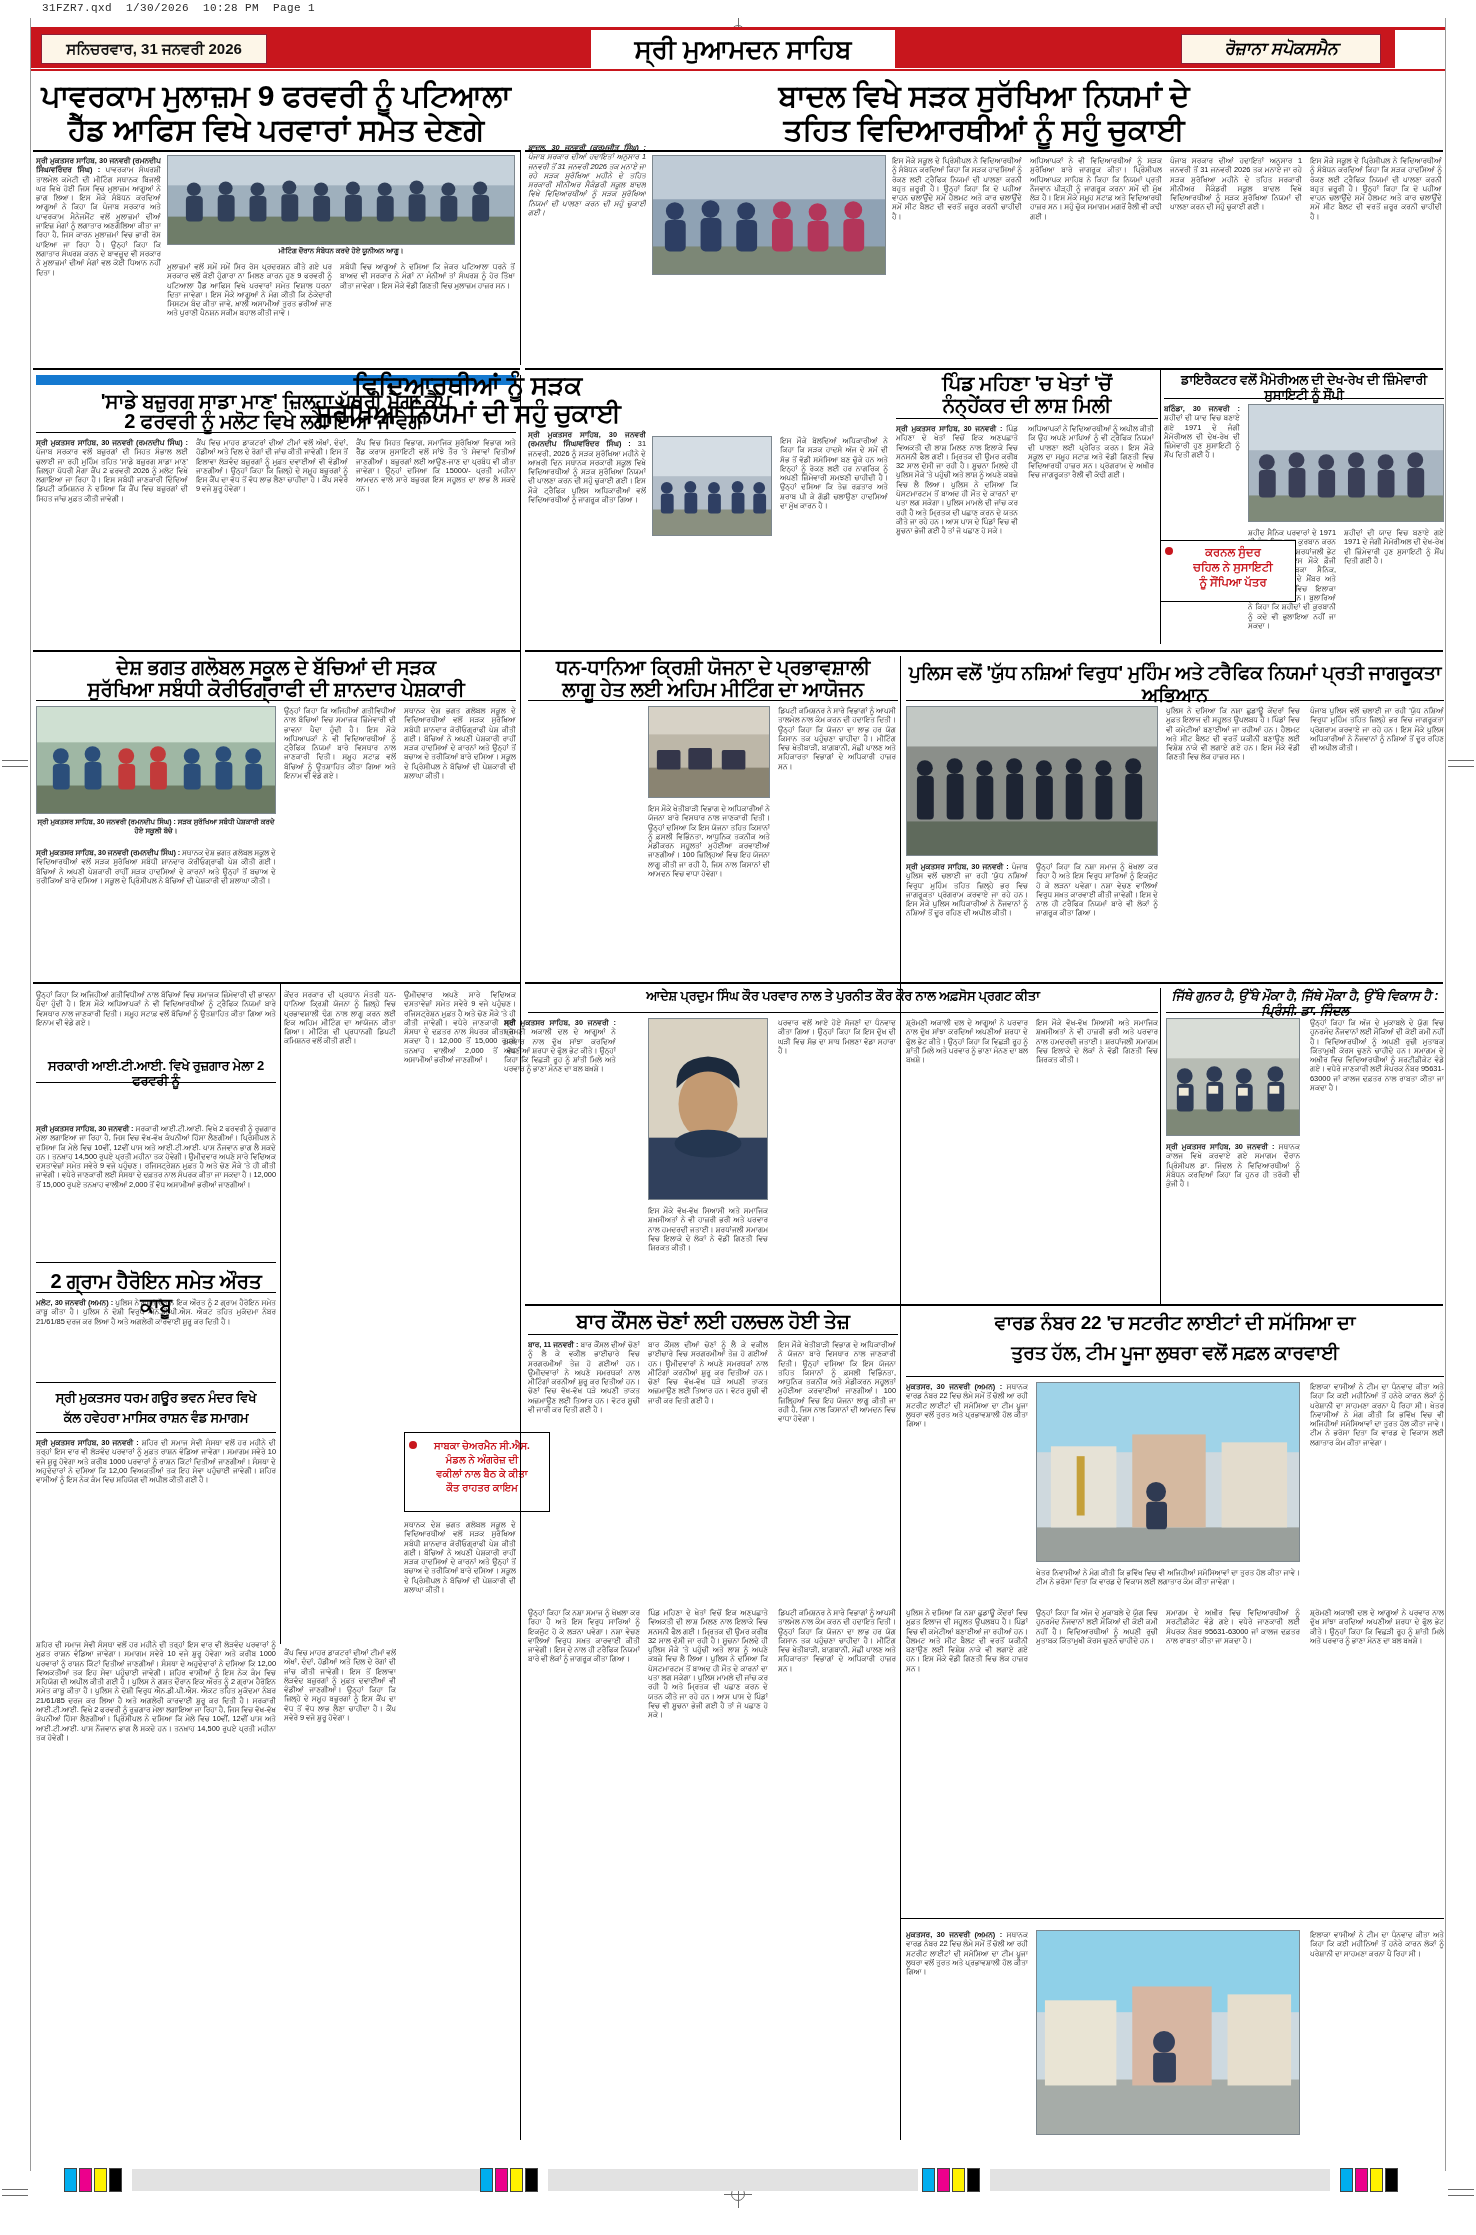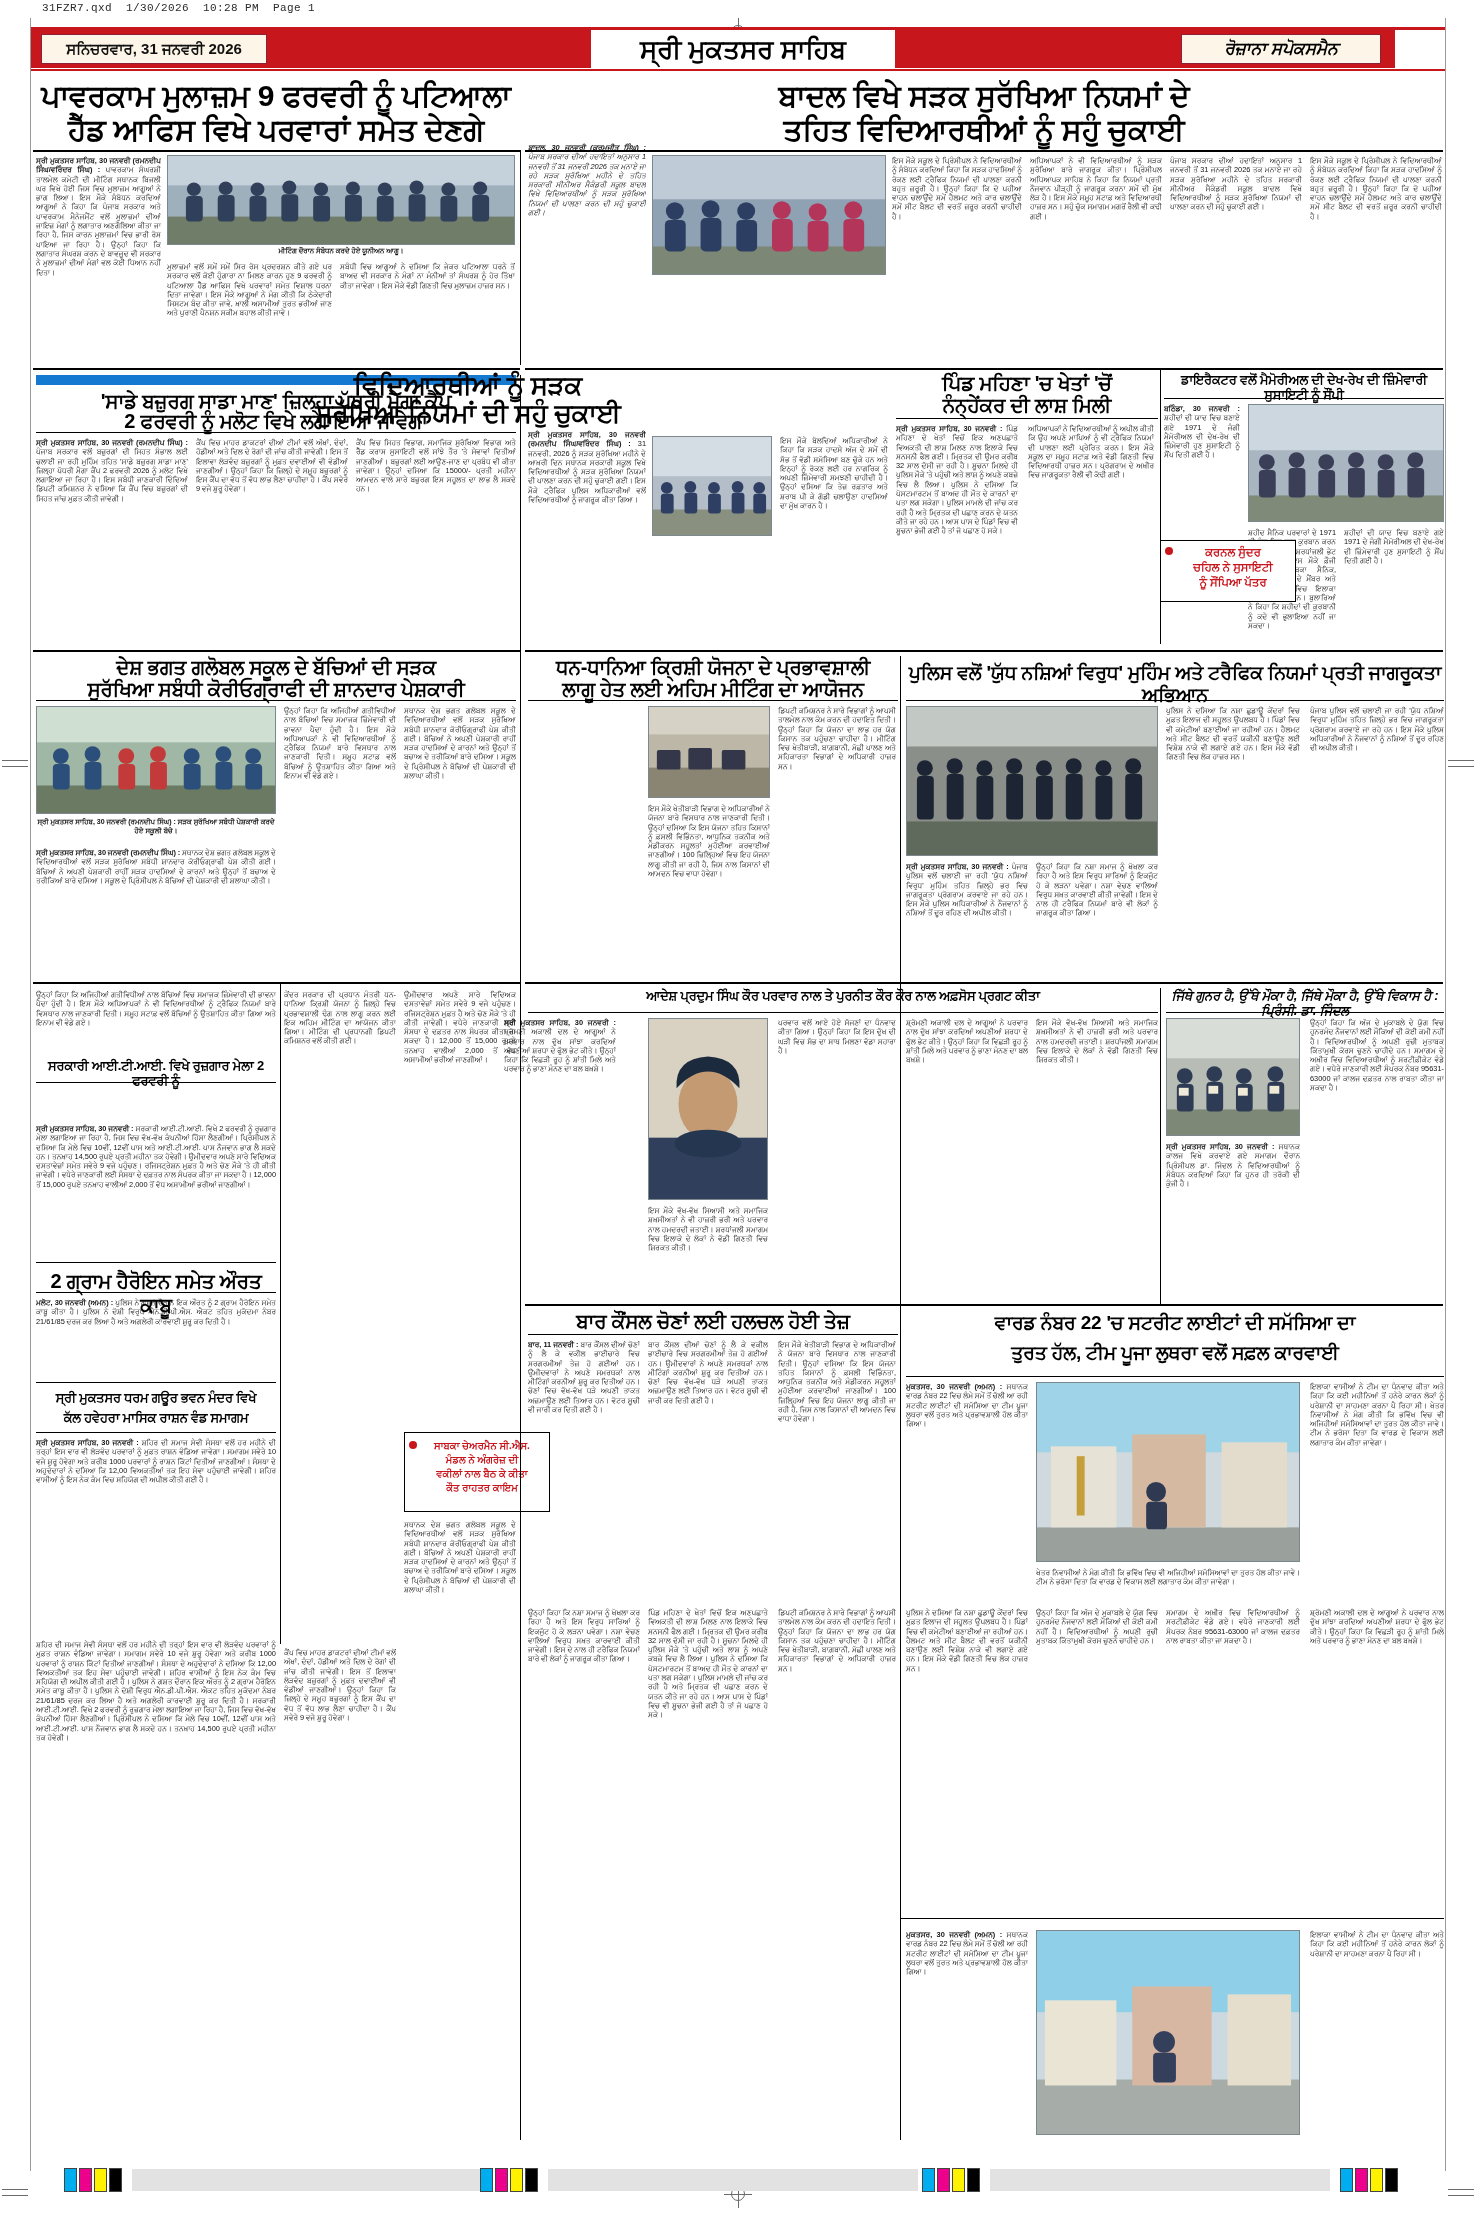--- a/index.html
+++ b/index.html
@@ -184,21 +184,21 @@
   <div class="side-mark side-left"></div>
   <div class="side-mark side-right"></div>
   <div class="side-mark side-left2"></div>
   <div class="side-mark side-right2"></div>
 
   <div class="mast-rule-top"></div>
   <div class="masthead">
     <div class="mast-band-left"></div>
     <div class="mast-band-right"></div>
     <div class="mast-date">ਸਨਿਚਰਵਾਰ, 31 ਜਨਵਰੀ 2026</div>
-    <div class="mast-title">ਸ੍ਰੀ ਮੁਕਤਸਰ ਸਾਹਿਬ</div>
+    <div class="mast-title">ਸ੍ਰੀ ਮੁਆਮਦਨ ਸਾਹਿਬ</div>
     <div class="mast-brand">ਰੋਜ਼ਾਨਾ ਸਪੋਕਸਮੈਨ</div>
     <div class="mast-pageno">7</div>
   </div>
   <div class="mast-rule-bottom"></div>
 
   <div class="abs hl hl-xl" style="left:36px; top:78px; width:480px;">ਪਾਵਰਕਾਮ ਮੁਲਾਜ਼ਮ 9 ਫਰਵਰੀ ਨੂੰ ਪਟਿਆਲਾ</div>
   <div class="abs hl hl-xl" style="left:36px; top:112px; width:480px;">ਹੈੱਡ ਆਫਿਸ ਵਿਖੇ ਪਰਵਾਰਾਂ ਸਮੇਤ ਦੇਣਗੇ ਧਰਨਾ</div>
 
   <div class="abs hl hl-xl" style="left:528px; top:78px; width:912px;">ਬਾਦਲ ਵਿਖੇ ਸੜਕ ਸੁਰੱਖਿਆ ਨਿਯਮਾਂ ਦੇ</div>
   <div class="abs hl hl-xl" style="left:528px; top:112px; width:912px;">ਤਹਿਤ ਵਿਦਿਆਰਥੀਆਂ ਨੂੰ ਸਹੁੰ ਚੁਕਾਈ</div>

